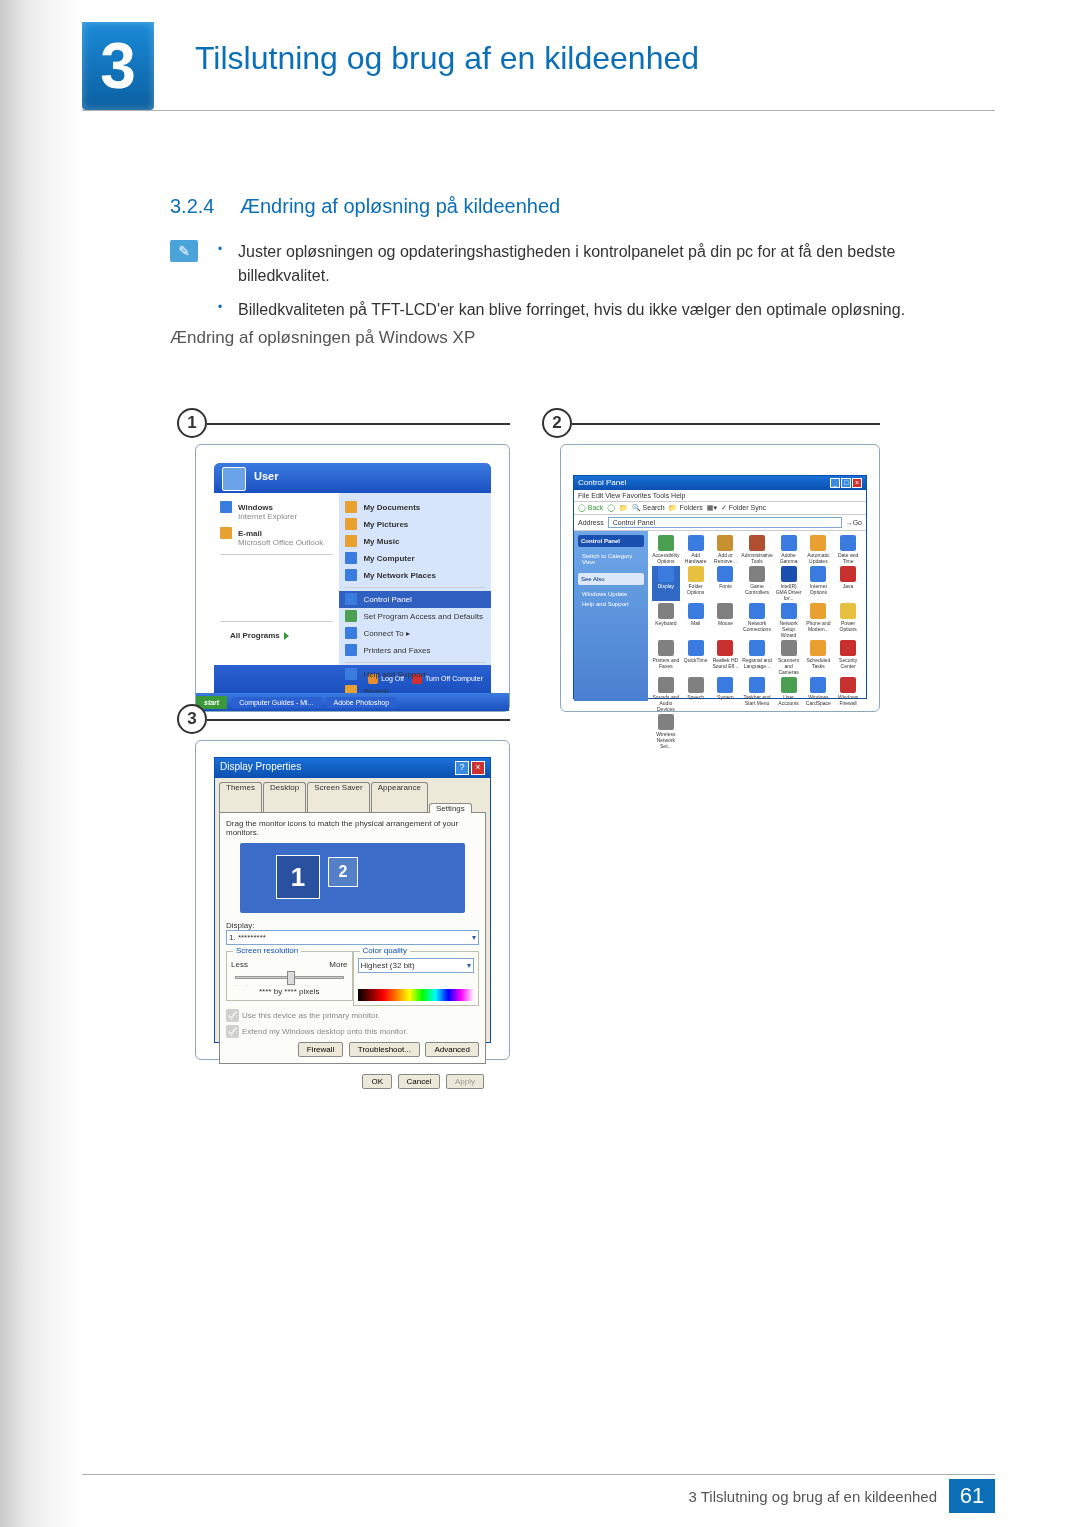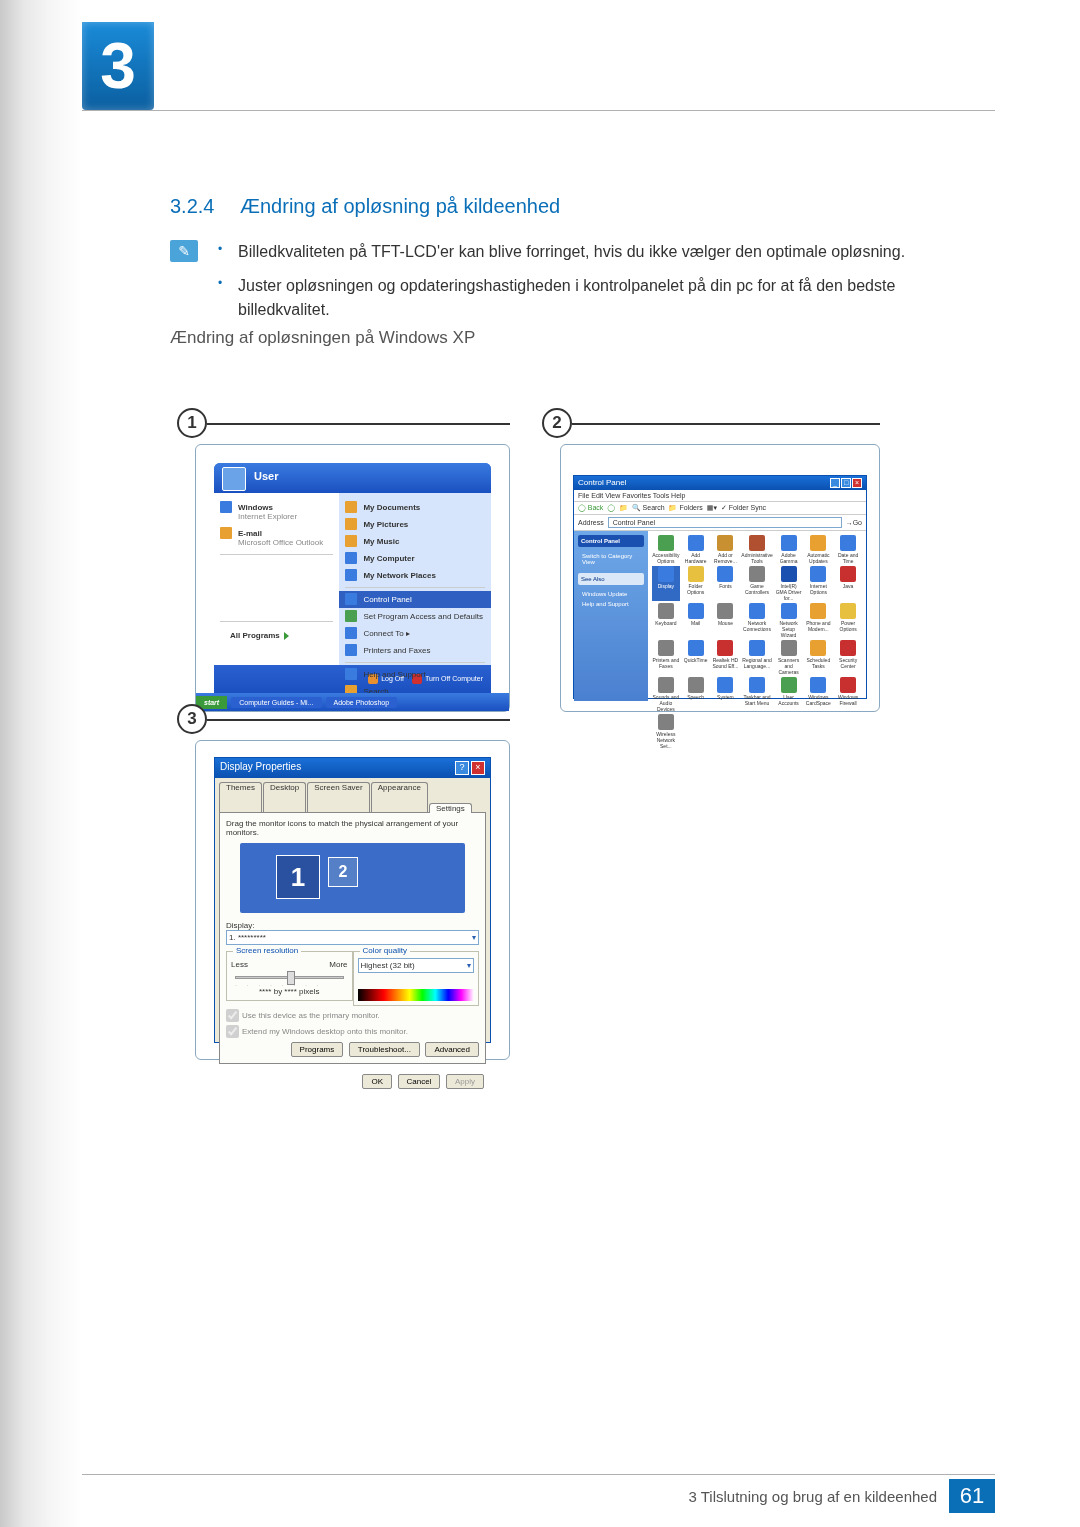--- a/index.html
+++ b/index.html
@@ -243,29 +243,30 @@
     font-size:22px; font-weight:400; margin-left:12px;
   }
 </style>
 </head>
 <body>
 
 <div class="page">
   <div class="side-stripe"></div>
 
   <div class="chapter-badge">3</div>
+  <div class="chapter-title">Tilslutning og brug af en kildeenhed</div>
   <div class="rule-top"></div>
 
   <div class="section-num">3.2.4</div>
   <div class="section-title">Ændring af opløsning på kildeenhed</div>
 
   <div class="note-icon">✎</div>
   <div class="bullets">
+    <div class="b">Juster opløsningen og opdateringshastigheden i kontrolpanelet på din pc for at få den bedste billedkvalitet.</div>
     <div class="b">Billedkvaliteten på TFT-LCD'er kan blive forringet, hvis du ikke vælger den optimale opløsning.</div>
-    <div class="b">Juster opløsningen og opdateringshastigheden i kontrolpanelet på din pc for at få den bedste billedkvalitet.</div>
   </div>
 
   <div class="subhead">Ændring af opløsningen på Windows XP</div>
 
 
   <div class="fig-wrap" style="left:195px; top:426px; width:315px;">
     <div class="fig-line"></div>
     <div class="fig-num">1</div>
   </div>
   <div id="fig1" class="fig">
@@ -548,21 +549,21 @@
               <div class="dp-sel" style="margin-bottom:16px">
                   <span>Highest (32 bit)</span>
                 </div>
               <div class="dp-rainbow"></div>
             </div>
           </div>
         </div>
         <div class="dp-chk"><input type="checkbox" checked="" disabled="" style=""><span>Use this device as the primary monitor.</span></div>
         <div class="dp-chk"><input type="checkbox" checked="" disabled="" style=""><span>Extend my Windows desktop onto this monitor.</span></div>
         <div class="dp-btns">
-          <button>Programs</button>
+          <button>Firewall</button>
           <button>Troubleshoot...</button>
           <button>Advanced</button>
         </div>
       </div>
       <div class="dp-foot">
         <button>OK</button>
         <button>Cancel</button>
         <button class="dis">Apply</button>
       </div>
     </div>

